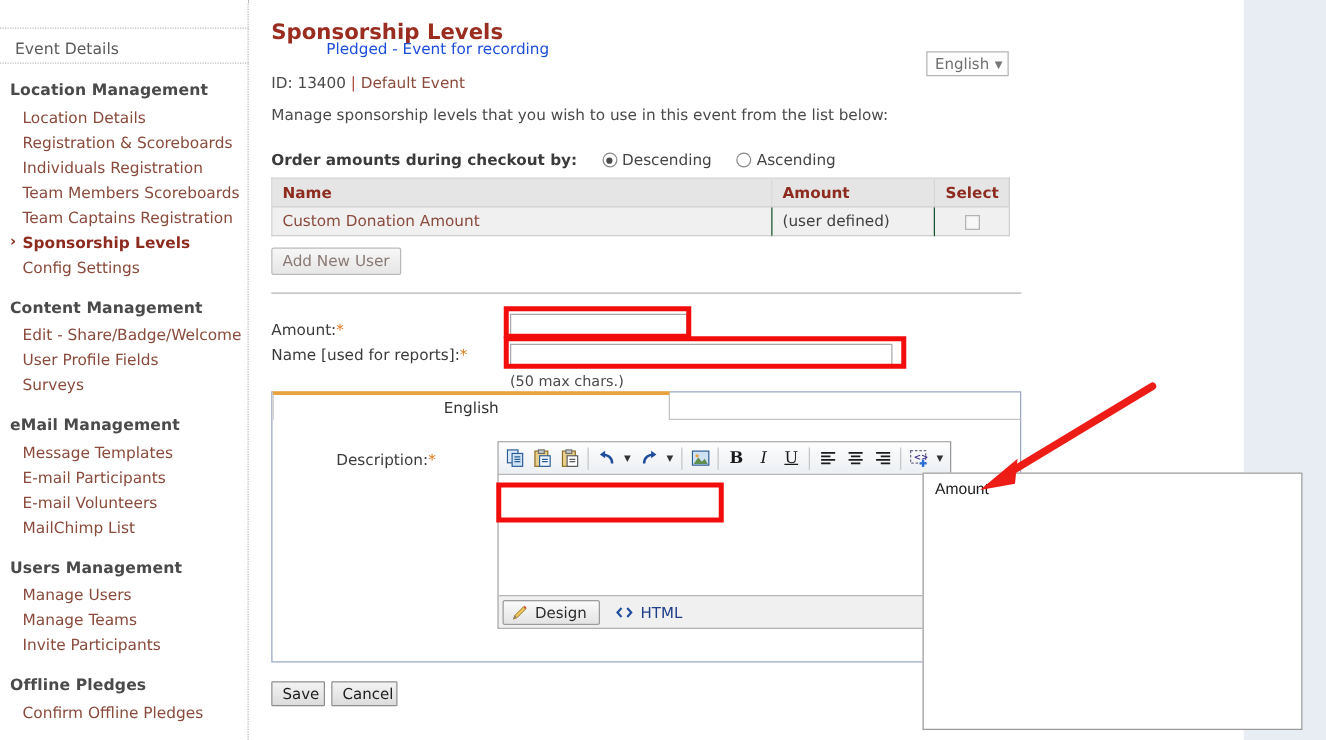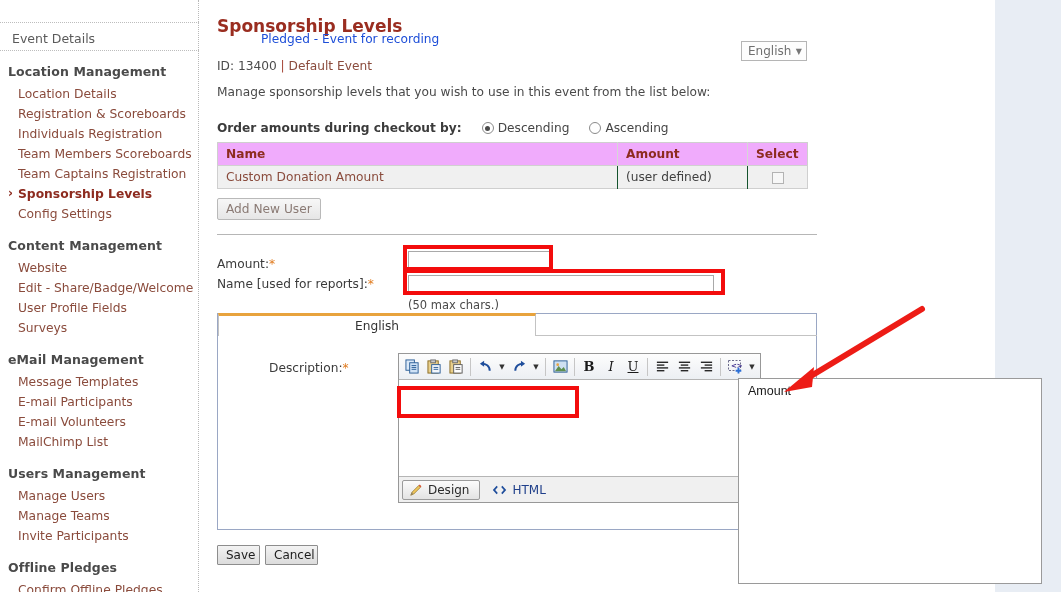--- a/index.html
+++ b/index.html
@@ -95,25 +95,25 @@
   }
   .radio-label { font-size: 12.2px; color: #444; }
 
   
   .lv-table {
     position: absolute; left: 7px; top: 142px;
     width: 591px; border-collapse: collapse;
     border: 1px solid #cfcfcf;
   }
   .lv-table th {
-    background: #f0abfc; color: #8d2b1f; font-size: 12.2px; font-weight: bold;
+    background: #e5e5e5; color: #8d2b1f; font-size: 12.2px; font-weight: bold;
     text-align: left; padding: 4px 8px; border-right: 1px solid #d6d6d6;
     border-bottom: 1px solid #d0d0d0; height: 21px;
   }
-  .lv-table th:last-child { border-right: none; text-align: left; }
+  .lv-table th:last-child { border-right: none; text-align: right; }
   .lv-table td {
     background: #f0f0f0; color: #8a4b3c; font-size: 12.2px;
     padding: 4px 8px; border-right: 1px solid #14532d; height: 21px;
   }
   .lv-table td.amount { color: #3f3f3f; }
   .lv-table td:last-child { border-right: none; text-align: center; }
   .chk {
     width: 12px; height: 12px; border: 1px solid #b3b3b3; background: #f7f7f7;
     display: inline-block; vertical-align: middle; cursor: pointer;
   }
@@ -241,21 +241,20 @@
           <div class="nav-item">Location Details</div>
           <div class="nav-item">Registration &amp; Scoreboards</div>
           <div class="nav-item">Individuals Registration</div>
           <div class="nav-item">Team Members Scoreboards</div>
           <div class="nav-item">Team Captains Registration</div>
           <div class="nav-item active">Sponsorship Levels</div>
           <div class="nav-item">Config Settings</div>
         </div>
         <div class="nav-group">
           <div class="nav-head">Content Management</div>
-          <div class="nav-item">Website</div>
           <div class="nav-item">Edit - Share/Badge/Welcome</div>
           <div class="nav-item">User Profile Fields</div>
           <div class="nav-item">Surveys</div>
         </div>
         <div class="nav-group">
           <div class="nav-head">eMail Management</div>
           <div class="nav-item">Message Templates</div>
           <div class="nav-item">E-mail Participants</div>
           <div class="nav-item">E-mail Volunteers</div>
           <div class="nav-item">MailChimp List</div>

